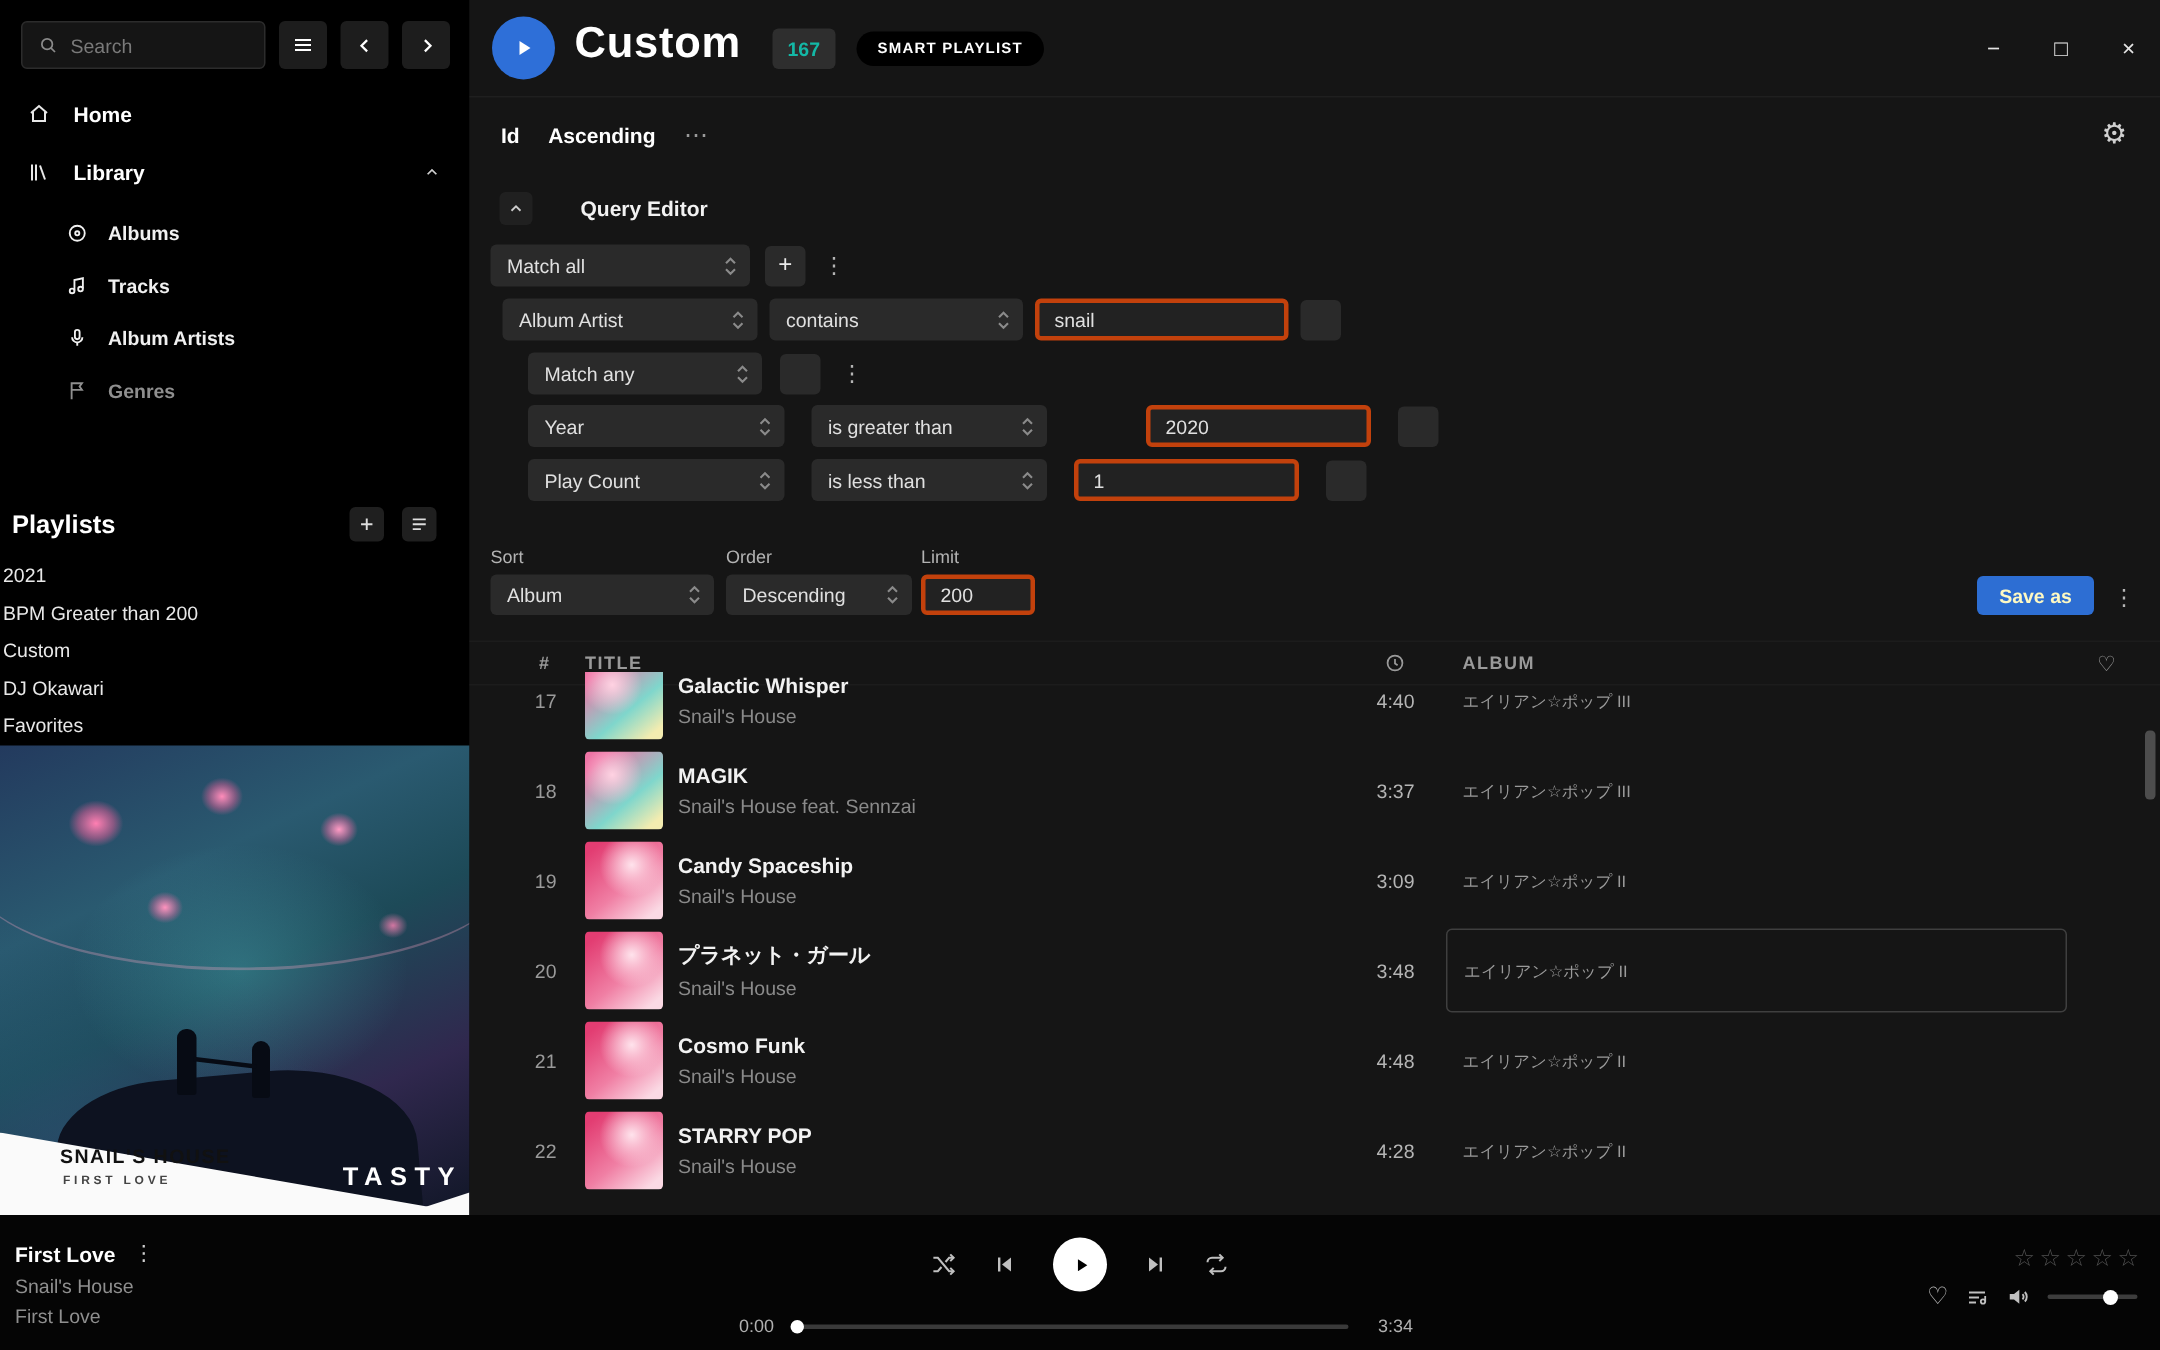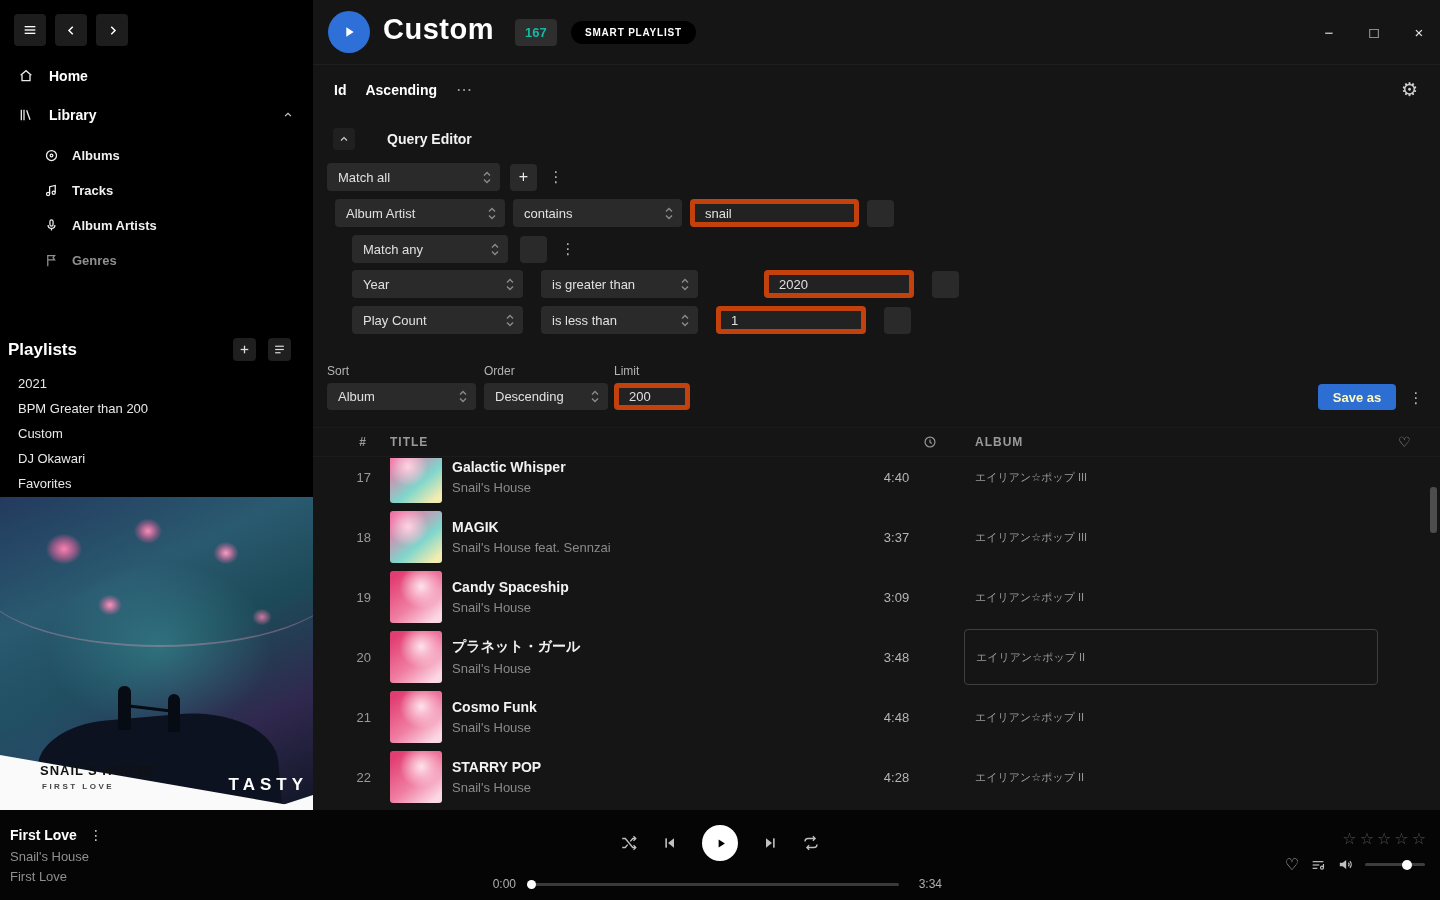--- a/index.html
+++ b/index.html
@@ -27,21 +27,21 @@
   .sb-sub{margin-top:2px}
   .sub-row{height:35px;display:flex;align-items:center;gap:13px;padding-left:44px;
     font-size:13px;font-weight:700;color:#f0f0f0;cursor:pointer}
   .sub-row.dim{color:#8f8f8f}
   .playlists-head{position:absolute;top:338px;left:8px;right:22px;display:flex;align-items:center}
   .pl-title{font-size:17px;font-weight:700;color:#fff}
   .pl-actions{margin-left:auto;display:flex;gap:12px}
   .mini-btn{width:23px;height:23px;background:#1f1f1f;border:none;border-radius:4px;color:#ddd;
     display:flex;align-items:center;justify-content:center}
   .pl-list{position:absolute;top:371px;left:0;width:100%;list-style:none}
-  .pl-item{height:25px;line-height:25px;padding-left:18px;font-size:13px;color:#e8e8e8;cursor:pointer}
+  .pl-item{height:25px;line-height:25px;padding-left:2px;font-size:13px;color:#e8e8e8;cursor:pointer}
 
   
   .cover{position:absolute;left:0;top:497px;width:313px;height:313px;overflow:hidden;background:
     radial-gradient(26px 22px at 64px 52px,#ff7fb2 0%,rgba(255,100,160,.45) 45%,transparent 70%),
     radial-gradient(20px 18px at 148px 34px,#ff8cba 0%,rgba(255,100,160,.4) 45%,transparent 70%),
     radial-gradient(18px 16px at 226px 56px,#ff9ac4 0%,rgba(255,110,170,.4) 45%,transparent 70%),
     radial-gradient(16px 14px at 110px 108px,#ff93be 0%,rgba(255,110,170,.35) 50%,transparent 75%),
     radial-gradient(14px 12px at 262px 120px,rgba(255,130,180,.8) 0%,transparent 70%),
     radial-gradient(160px 120px at 160px 150px,rgba(90,200,210,.30) 0%,transparent 70%),
     radial-gradient(240px 200px at 40px 260px,rgba(40,90,120,.5) 0%,transparent 75%),
@@ -83,21 +83,21 @@
 
   .qe-row{position:absolute;display:flex;align-items:center;height:28px}
   .r1{left:14px;top:163px;gap:10px}
   .r2{left:22px;top:199px;gap:8px}
   .r3{left:39px;top:235px;gap:12px}
   .r4{left:39px;top:270px;gap:18px}
   .r5{left:39px;top:306px;gap:18px}
   .select{background:#2a2a2a;border-radius:4px;height:28px;display:flex;align-items:center;
     justify-content:space-between;padding:0 9px 0 11px;font-size:13px;color:#e0e0e0;cursor:pointer}
   .select .chev{opacity:.75;margin-left:8px}
-  .qe-input{background:#222;border:5px solid #c2410c;border-radius:4px;height:28px;color:#e0e0e0;
+  .qe-input{background:#222;border:3px solid #c2410c;border-radius:4px;height:28px;color:#e0e0e0;
     font-size:13px;padding:0 10px;outline:none}
   .icon-btn{width:27px;height:27px;background:#2a2a2a;border:none;border-radius:4px;color:#eaeaea;
     font-size:16px;line-height:1;display:flex;align-items:center;justify-content:center}
   .kebab-btn{width:18px;height:27px;background:transparent;border:none;color:#b5b5b5;font-size:15px}
 
   .qe-labels{position:absolute;left:14px;top:364px;width:420px;height:14px;font-size:12px;color:#b3b3b3}
   .qe-labels span{position:absolute;top:0}
   .lbl-sort{left:0}.lbl-order{left:157px}.lbl-limit{left:287px}
   .qe-controls{position:absolute;left:14px;top:383px;height:27px}
   .qe-controls .select,.qe-controls .qe-input{position:absolute;height:27px}
@@ -108,32 +108,32 @@
 
   
   .thead{position:absolute;top:427px;left:0;width:100%;height:30px;border-top:1px solid #1c1c1c;
     border-bottom:1px solid #1c1c1c;display:grid;grid-template-columns:64px 473px 100px 430px 60px;
     align-items:center;font-size:12px;font-weight:700;color:#9a9a9a;letter-spacing:1px}
   .th-num{text-align:right;padding-right:10px}
   .th-title{padding-left:13px}
   .th-clock{display:flex;justify-content:flex-end;padding-right:13px;color:#9a9a9a}
   .th-album{padding-left:25px}
   .th-heart{padding-left:18px;font-size:14px;font-weight:400;color:#9a9a9a}
-  .tbody{position:absolute;top:458px;left:0;width:100%;height:352px;overflow:hidden}
+  .tbody{position:absolute;top:448px;left:0;width:100%;height:352px;overflow:hidden}
   .tbody-inner{margin-top:-11px}
   .trow{display:grid;grid-template-columns:64px 75px 398px 100px 430px 60px;align-items:center;height:60px;cursor:pointer}
   .tnum{text-align:right;padding-right:6px;font-size:13px;color:#9a9a9a}
   .tthumb{width:52px;height:52px;border-radius:3px;margin-left:13px}
   .art-iii{background:radial-gradient(circle at 35% 30%,#ffd2e2 0%,rgba(255,210,226,0) 40%),
     linear-gradient(140deg,#ee74a5 15%,#7fd6cc 60%,#f3ecb0 90%)}
   .art-ii{background:radial-gradient(circle at 60% 30%,#ffe3ec 0%,rgba(255,227,236,0) 45%),
     linear-gradient(140deg,#e23d72 10%,#f07fa4 55%,#fbd9e4 90%)}
   .ttitle .t1{display:block;font-size:14px;font-weight:700;color:#f2f2f2}
   .ttitle .t2{display:block;font-size:13px;color:#8a8a8a;margin-top:5px}
-  .tdur{text-align:center;padding-right:7px;font-size:13px;color:#b5b5b5}
+  .tdur{text-align:right;padding-right:7px;font-size:13px;color:#b5b5b5}
   .talbum{font-size:11px;color:#9a9a9a}
   .album-box{display:flex;align-items:center;height:56px;padding-left:25px;width:100%}
   .album-focused .album-box{border:1px solid #3f3f3f;border-radius:4px;margin-left:14px;padding-left:11px;width:414px}
   .scroll-thumb{position:absolute;right:3px;top:487px;width:7px;height:46px;background:#4d4d4d;border-radius:3px;cursor:pointer}
 
   
   .playerbar{position:absolute;left:0;bottom:0;width:1440px;height:90px;background:#050505}
   .pb-left{position:absolute;left:10px;top:17px}
   .pb-title-row{display:flex;align-items:center;gap:12px}
   .pb-title{font-size:14px;font-weight:700;color:#fff}
@@ -158,20 +158,29 @@
   .vol-fill{width:42px;height:3px;background:#e8e8e8;border-radius:2px}
   .vol-thumb{position:absolute;left:37px;top:-3.5px;width:10px;height:10px;border-radius:50%;background:#fff}
 </style>
 </head>
 <body>
 
 <div class="app">
 
   <aside class="sidebar">
     <div class="sb-top">
+      <div class="search-box">
+        <span>
+          <svg width="14" height="14" viewBox="0 0 24 24" fill="none" stroke="#8a8a8a" stroke-width="2">
+              <circle cx="11" cy="11" r="6"></circle>
+              <line x1="15.5" y1="15.5" x2="20" y2="20"></line>
+            </svg>
+        </span>
+        <input placeholder="Search" style="">
+      </div>
       <button class="sb-btn">
         <svg width="16" height="16" viewBox="0 0 24 24" fill="none" stroke="currentColor" stroke-width="2">
             <line x1="4" y1="7" x2="20" y2="7"></line>
             <line x1="4" y1="12" x2="20" y2="12"></line>
             <line x1="4" y1="17" x2="20" y2="17"></line>
           </svg>
       </button>
       <button class="sb-btn">
         <svg width="15" height="15" viewBox="0 0 24 24" fill="none" stroke="currentColor" stroke-width="2.4">
             <polyline points="14 6 8 12 14 18"></polyline>

